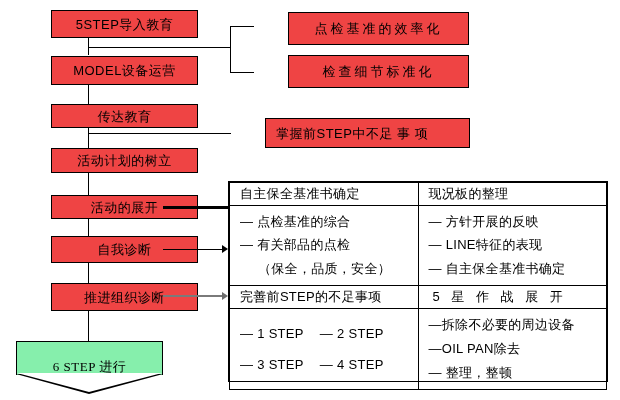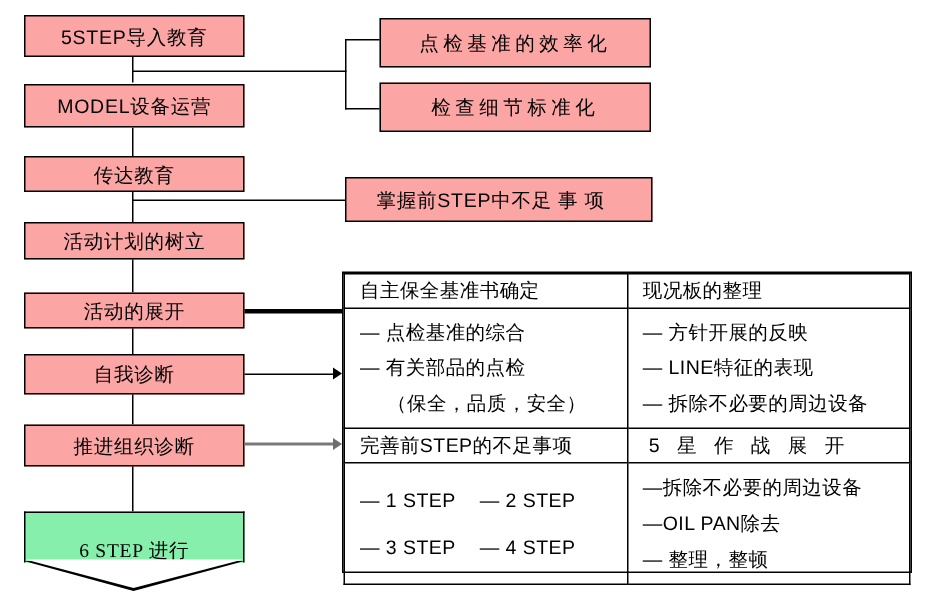--- a/index.html
+++ b/index.html
@@ -10,31 +10,32 @@
     color:#000;
     overflow:hidden;
   }
   #canvas{position:relative;width:620px;height:400px;}
 
   
   .node{
     position:absolute;
     box-sizing:border-box;
     border:1px solid #000;
-    background:#fca5a5;
+    background:#ef4444;
     display:flex;
     align-items:center;
     justify-content:center;
     text-align:center;
     font-size:13px;
     line-height:1;
     white-space:nowrap;
     letter-spacing:0.5px;
-  }
-  .node.left-label{justify-content:flex-start;padding-left:20px;}
+    margin-left:35px;
+  }
+  .node.left-label{justify-content:flex-start;padding-left:10px;}
 
   
   .pent{
     position:absolute;
     box-sizing:border-box;
     background:#86efac;
     border:1px solid #000;
     border-bottom:none;
     display:flex;
     align-items:flex-start;
@@ -193,21 +194,21 @@
           <div class="cell-body">
             <div class="li">— 点检基准的综合</div>
             <div class="li">— 有关部品的点检</div>
             <div class="li indent">（保全，品质，安全）</div>
           </div>
         </td>
         <td style="height:79px;">
           <div class="cell-body">
             <div class="li">— 方针开展的反映</div>
             <div class="li">— LINE特征的表现</div>
-            <div class="li">— 拆除不必要的周边设备</div>
+            <div class="li">— 自主保全基准书确定</div>
           </div>
         </td>
       </tr>
 
       <tr>
         <td style="height:21px;">
           <div class="cell-head">完善前STEP的不足事项</div>
         </td>
         <td style="height:21px;">
           <div class="cell-head spaced">5 星 作 战 展 开</div>

